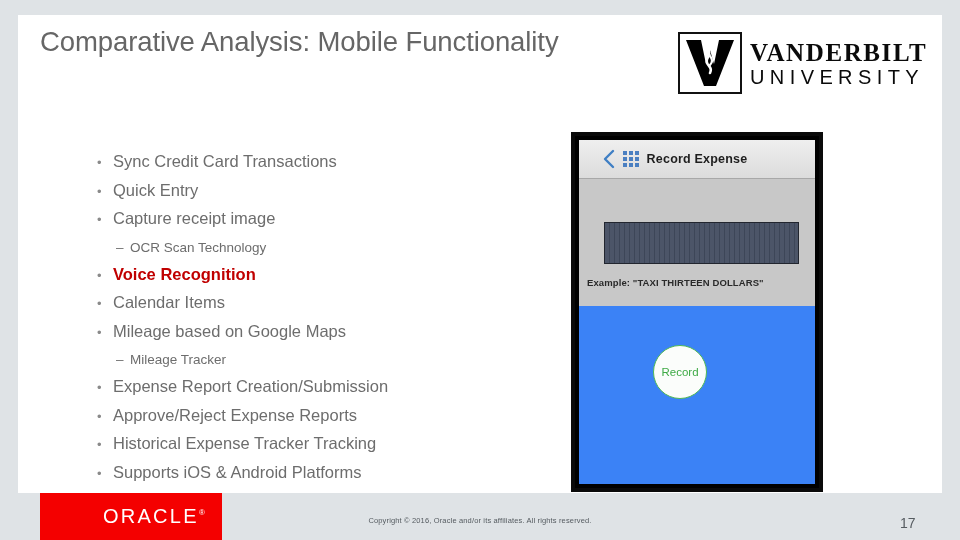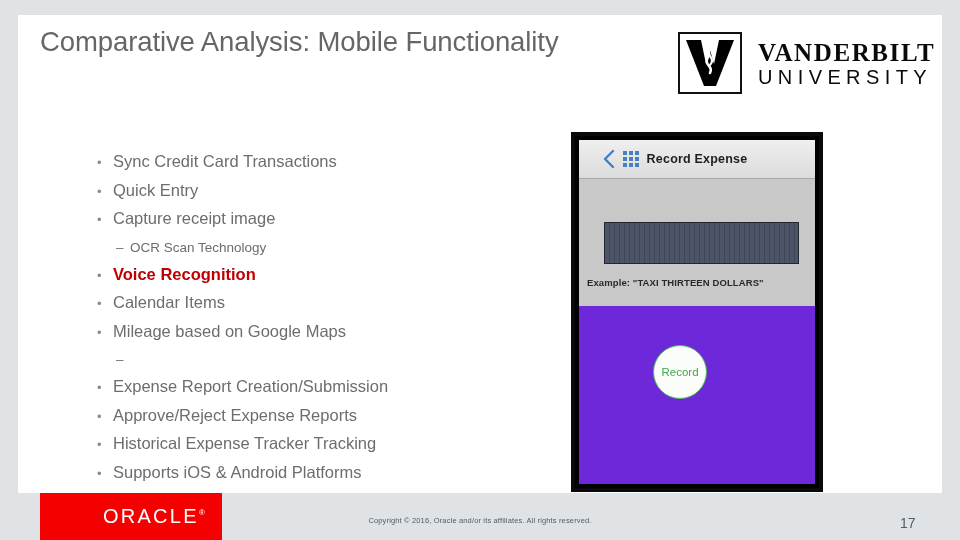--- a/index.html
+++ b/index.html
@@ -38,21 +38,21 @@
     letter-spacing: -0.1px;
   }
 
   
   #vandy-logo {
     position: absolute;
     left: 660px;
     top: 17px;
     display: flex;
     align-items: center;
-    gap: 16px;
+    gap: 8px;
   }
   #vandy-mark {
     width: 64px;
     height: 62px;
     border: 2px solid #111111;
     background: #ffffff;
     position: relative;
     box-sizing: border-box;
   }
   #vandy-mark svg { display: block; }
@@ -208,21 +208,21 @@
     left: 8px;
     top: 98px;
     font-size: 9.5px;
     font-weight: 700;
     color: #2a2a2a;
     letter-spacing: 0.1px;
     white-space: nowrap;
   }
   #lower-panel {
     flex: 1 1 auto;
-    background: #6d28d9;
+    background: #3b82f6;
     position: relative;
   }
   #record-button {
     position: absolute;
     left: 74px;
     top: 39px;
     width: 54px;
     height: 54px;
     border-radius: 50%;
     border: 1.4px solid #4fb955;
@@ -332,20 +332,21 @@
       <div class="bullet-row lvl1">
         <span class="mark">•</span>
         <span class="txt">Calendar Items</span>
       </div>
       <div class="bullet-row lvl1">
         <span class="mark">•</span>
         <span class="txt">Mileage based on Google Maps</span>
       </div>
       <div class="bullet-row lvl2">
         <span class="mark">–</span>
+        <span class="txt">Mileage Tracker</span>
       </div>
       <div class="bullet-row lvl1">
         <span class="mark">•</span>
         <span class="txt">Expense Report Creation/Submission</span>
       </div>
       <div class="bullet-row lvl1">
         <span class="mark">•</span>
         <span class="txt">Approve/Reject Expense Reports</span>
       </div>
       <div class="bullet-row lvl1">

